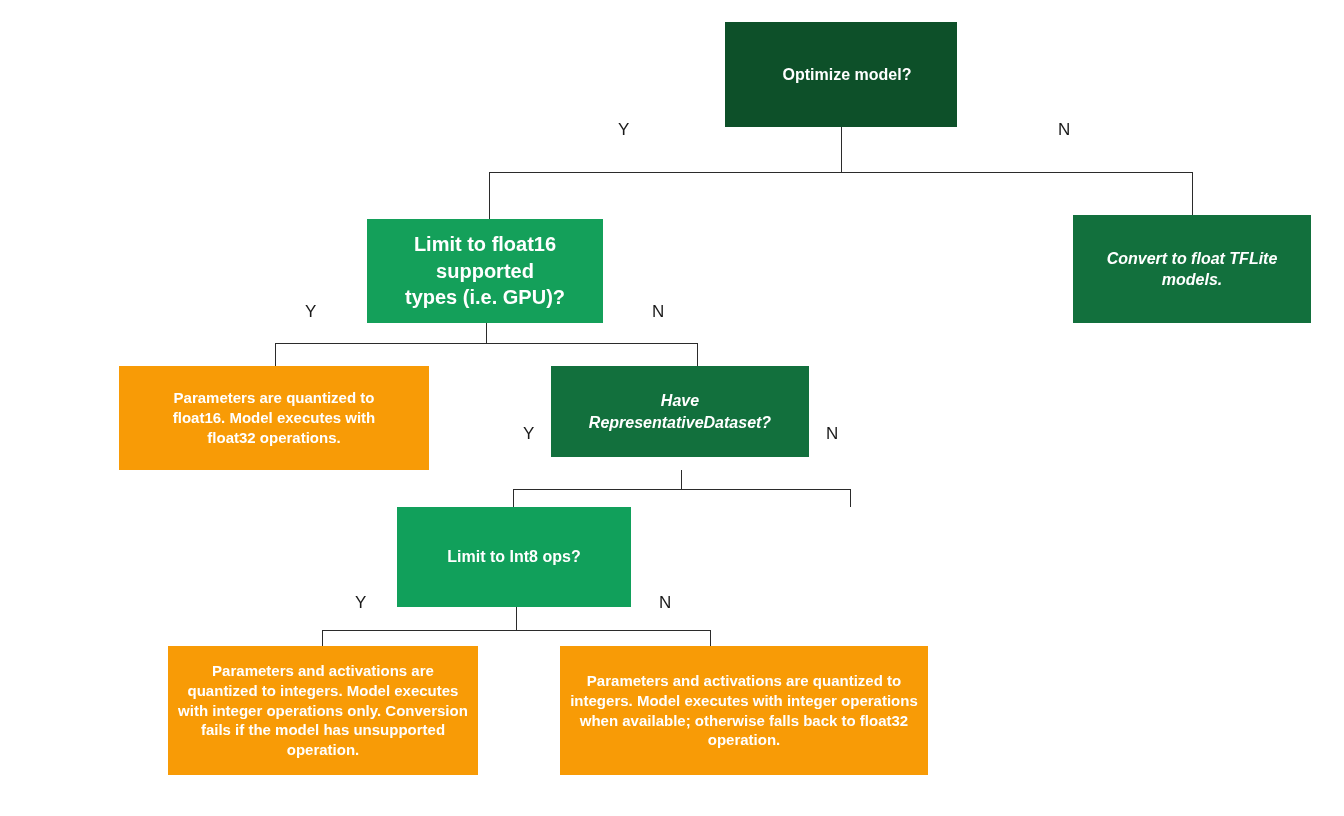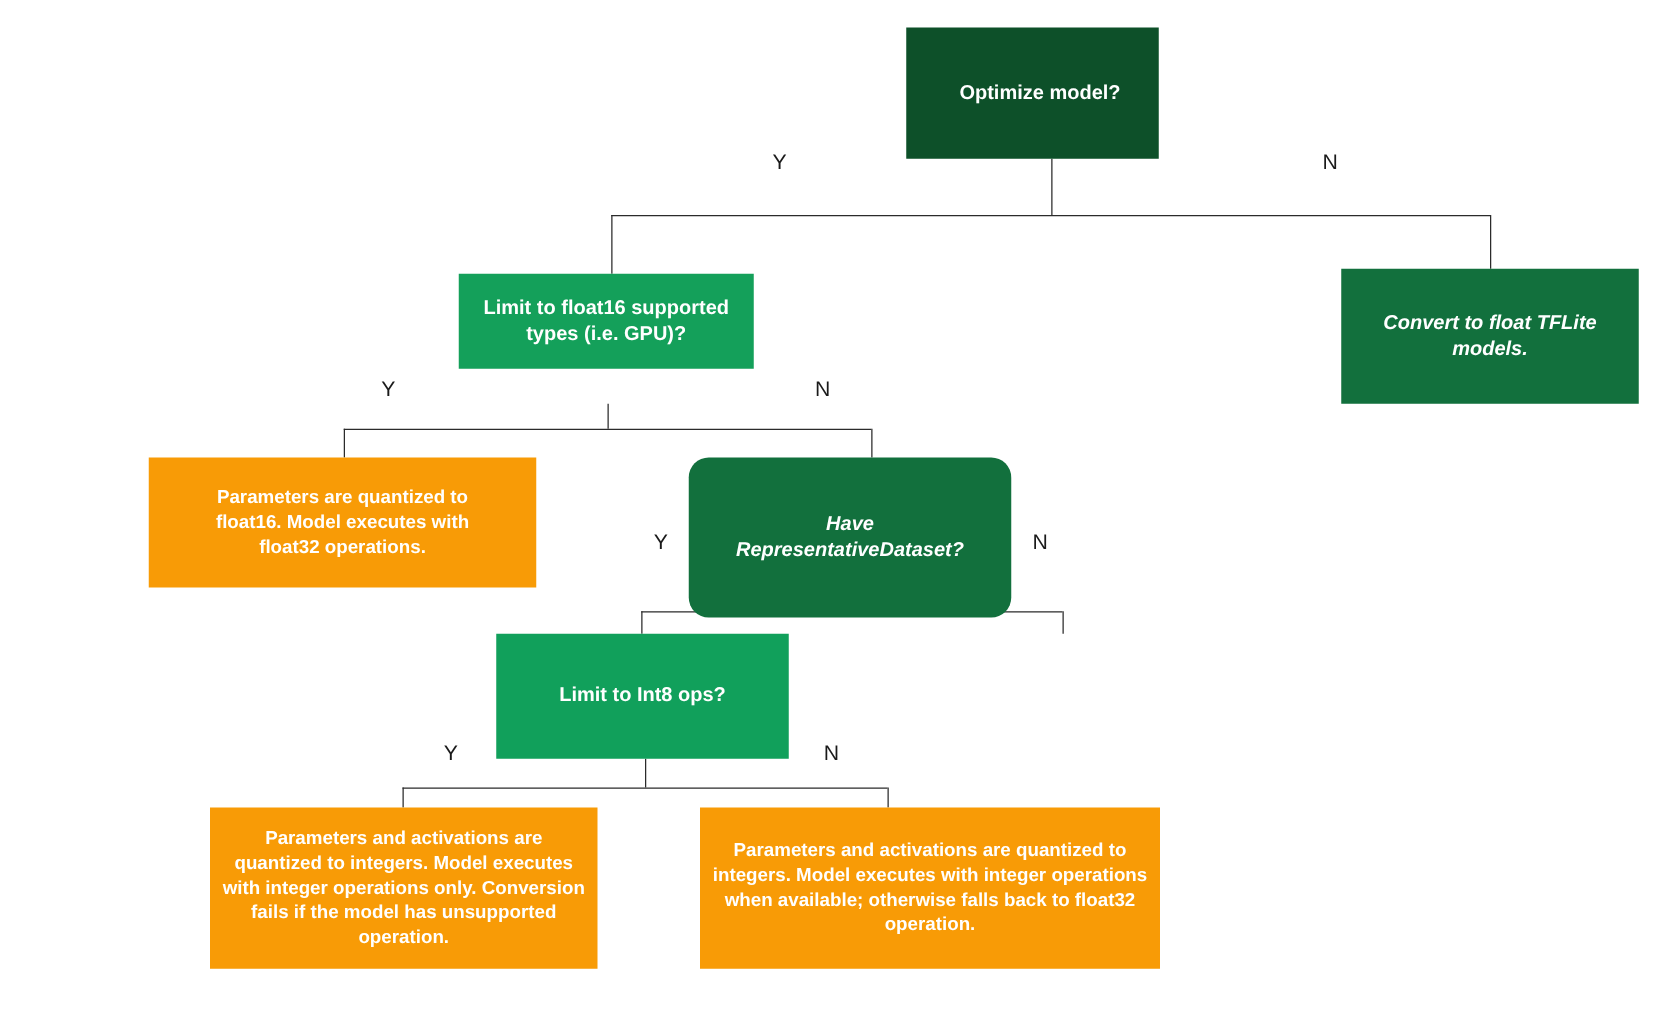--- a/index.html
+++ b/index.html
@@ -67,29 +67,29 @@
     <div class="edge-v" style="left: 275px; top: 343px; height: 23px;"></div>
     <div class="edge-v" style="left: 697px; top: 343px; height: 23px;"></div>
     <div class="edge-v" style="left: 681px; top: 470px; height: 19px;"></div>
     <div class="edge-h" style="left: 513px; top: 489px; width: 337px;"></div>
     <div class="edge-v" style="left: 513px; top: 489px; height: 18px;"></div>
     <div class="edge-v" style="left: 850px; top: 489px; height: 18px;"></div>
     <div class="edge-v" style="left: 516px; top: 607px; height: 23px;"></div>
     <div class="edge-h" style="left: 322px; top: 630px; width: 388px;"></div>
     <div class="edge-v" style="left: 322px; top: 630px; height: 16px;"></div>
     <div class="edge-v" style="left: 710px; top: 630px; height: 16px;"></div>
-    <div class="node dark" style="left: 725px; top: 22px; width: 202px; height: 105px; font-size: 16px; padding-left: 20px;">Optimize model?</div>
-    <div class="node green" style="left: 367px; top: 219px; width: 236px; height: 76px; font-size: 16px;">Limit to float16 supported
+    <div class="node dark" style="left: 725px; top: 22px; width: 232px; height: 105px; font-size: 16px; padding-left: 20px;">Optimize model?</div>
+    <div class="node green" style="left: 367px; top: 219px; width: 236px; height: 104px; font-size: 20px;">Limit to float16 supported
 types (i.e. GPU)?</div>
     <div class="node mid" style="left: 1073px; top: 215px; width: 238px; height: 108px; font-size: 16px;">Convert to float TFLite
 models.</div>
     <div class="node orange" style="left: 119px; top: 366px; width: 310px; height: 104px; font-size: 15px;">Parameters are quantized to
 float16. Model executes with
 float32 operations.</div>
-    <div class="node mid" style="left: 551px; top: 366px; width: 258px; height: 128px; font-size: 16px; border-radius: 16px;">Have
+    <div class="node mid" style="left: 551px; top: 366px; width: 258px; height: 91px; font-size: 16px;">Have
 RepresentativeDataset?</div>
     <div class="node green2" style="left: 397px; top: 507px; width: 234px; height: 100px; font-size: 16px;">Limit to Int8 ops?</div>
     <div class="node orange" style="left: 168px; top: 646px; width: 310px; height: 129px; font-size: 15px;">Parameters and activations are quantized to integers. Model executes with integer operations only. Conversion fails if the model has unsupported operation.</div>
     <div class="node orange" style="left: 560px; top: 646px; width: 368px; height: 129px; font-size: 15px;">Parameters and activations are quantized to integers. Model executes with integer operations when available; otherwise falls back to float32 operation.</div>
     <div class="label" style="left: 618px; top: 121px;">Y</div>
     <div class="label" style="left: 1058px; top: 121px;">N</div>
     <div class="label" style="left: 305px; top: 303px;">Y</div>
     <div class="label" style="left: 652px; top: 303px;">N</div>
     <div class="label" style="left: 523px; top: 425px;">Y</div>
     <div class="label" style="left: 826px; top: 425px;">N</div>

